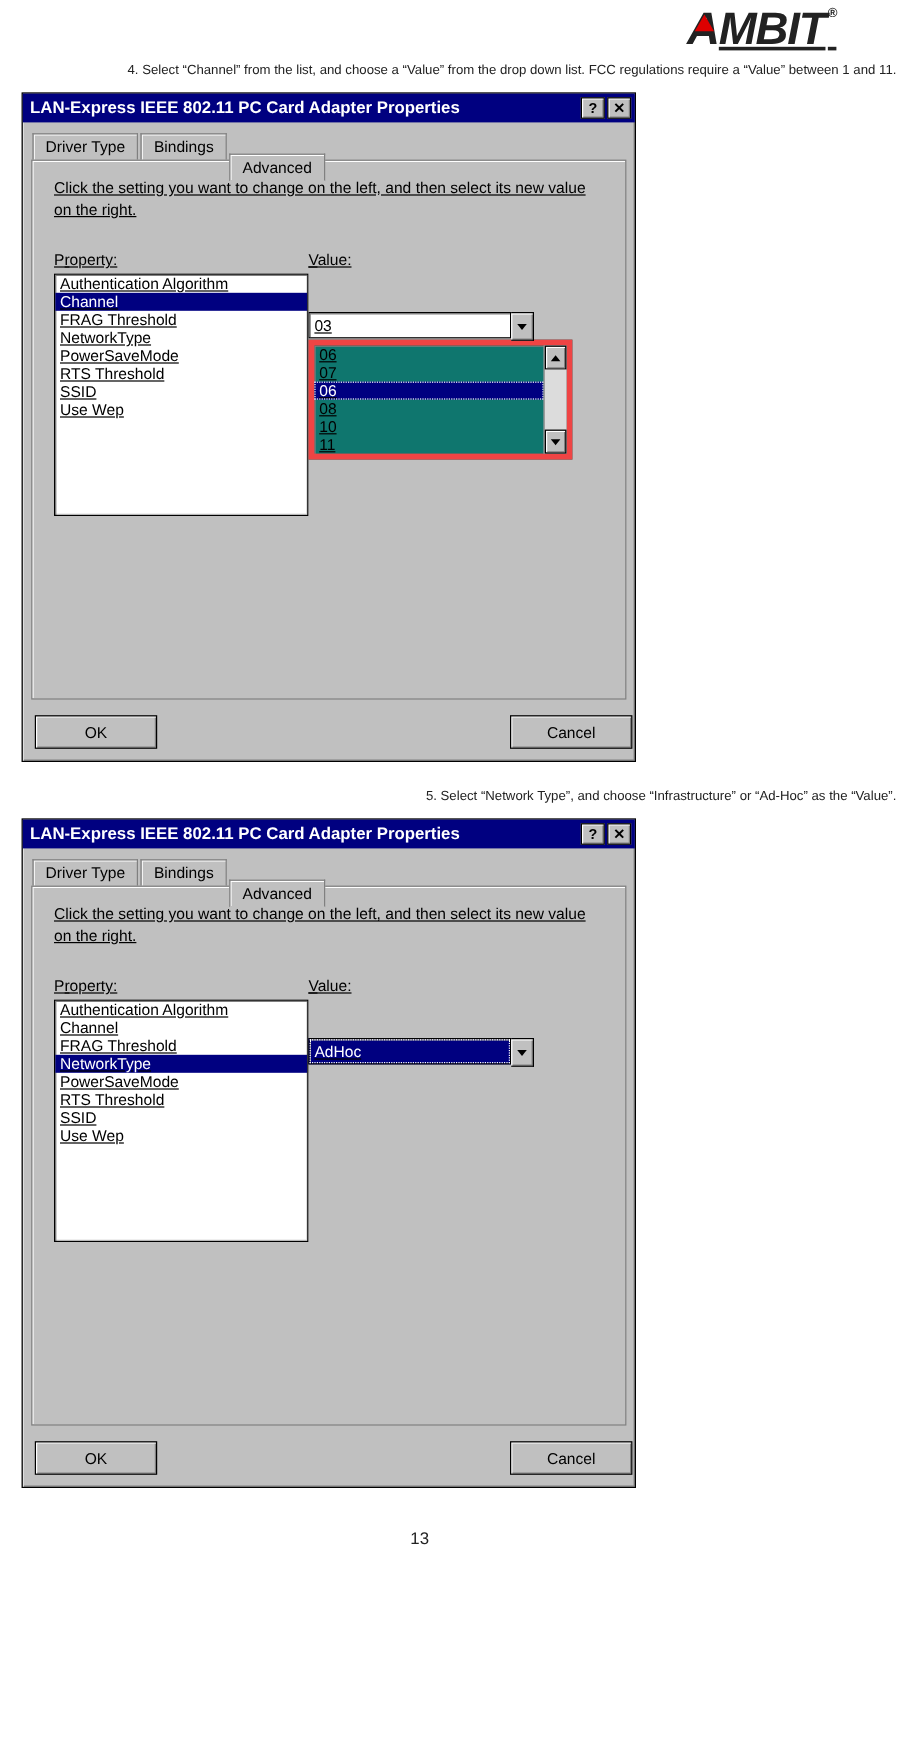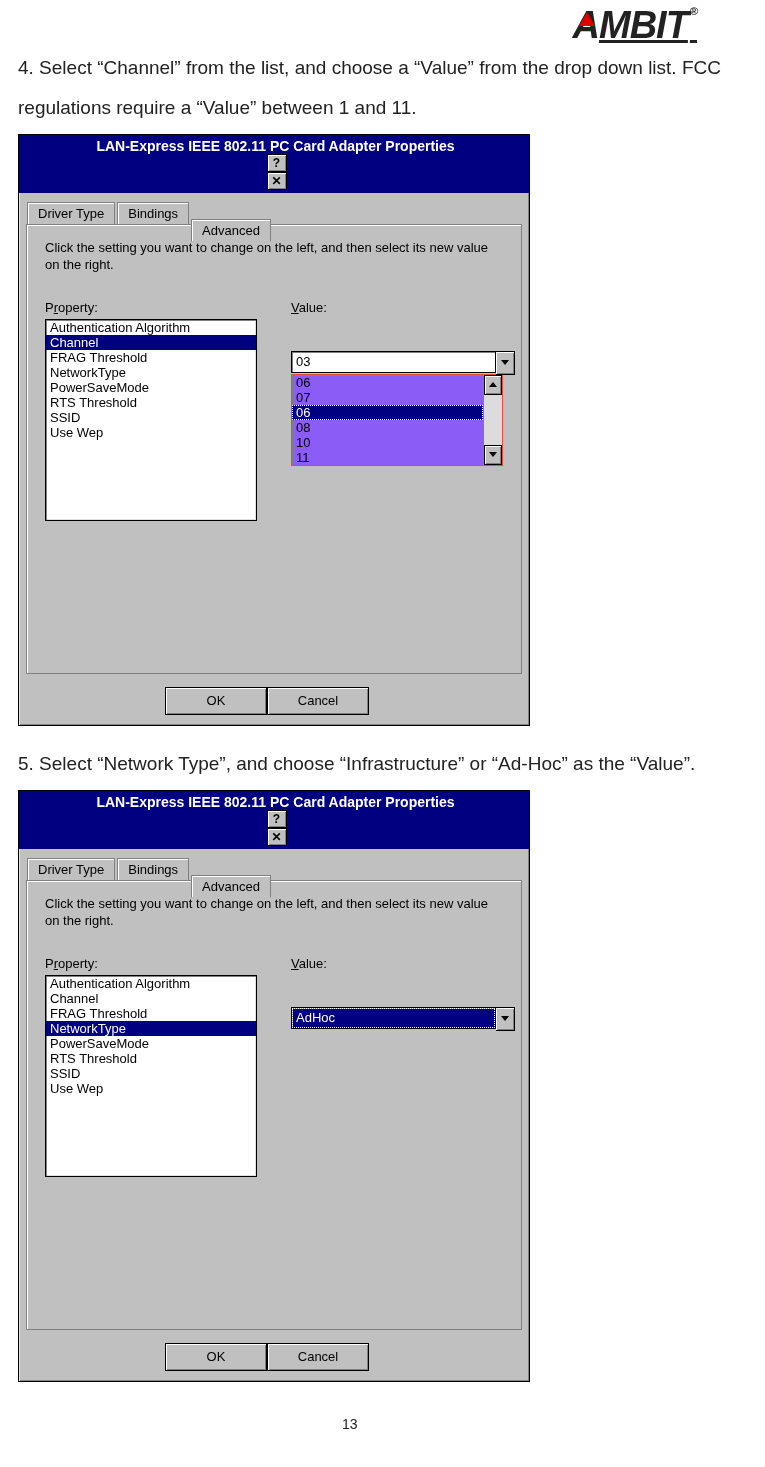--- a/index.html
+++ b/index.html
@@ -33,43 +33,43 @@
     text-decoration:underline;
   }
   .logo-a{position:relative;display:inline-block;}
   .logo-triangle{
     display:inline-block;width:0;height:0;
     border-left:8px solid transparent;border-right:8px solid transparent;
     border-bottom:14px solid #d00;position:absolute;left:6px;top:6px;
   }
   .logo-sup{font-size:11px;vertical-align:top;font-style:normal;margin-left:2px;}
   .instruction{
-    font-size:19px;
+    font-size:11px;
     line-height:2.1;
     margin:4px 0 6px 0;
+    text-align:right;
   }
   .win{
     width:510px;
     background:var(--win-face);
     border:1px solid #000;
     box-shadow:inset 1px 1px 0 #dfdfdf, inset -1px -1px 0 #808080;
     font-family:"MS Sans Serif",Tahoma,Arial,sans-serif;
     font-size:13px;
     color:var(--win-text);
     margin-bottom:18px;
   }
   .titlebar{
     background:var(--win-title);
     color:#fff;
     display:flex;
-    align-items:center;
+    align-items:flex-start;
     padding:3px 3px 3px 6px;
     font-weight:bold;
     font-size:14px;
-    flex-direction:column;
   }
   .titlebar-spacer{flex:1}
   .title-btn{
     width:18px;height:16px;
     background:var(--win-face);
     margin-left:2px;
     border:1px solid #000;
     box-shadow:inset 1px 1px 0 #fff, inset -1px -1px 0 #808080;
     display:flex;align-items:center;justify-content:center;
     font-family:Arial;
@@ -100,29 +100,29 @@
     top:18px;
   }
   .tab-body{
     margin:0 7px 7px 7px;
     border:1px solid #808080;
     box-shadow:inset 1px 1px 0 #fff;
     padding:14px 18px 14px 18px;
     background:var(--win-face);
     min-height:420px;
     position:relative;
+    text-decoration:underline;
   }
   .desc{
     font-size:13px;
     line-height:1.35;
     margin-bottom:26px;
   }
   .cols{
     display:flex;
-    gap:34px;
   }
   .col-label{
     font-size:13px;
     margin-bottom:4px;
   }
   .col-label .u{text-decoration:underline;}
   .listbox{
     width:210px;height:200px;
     background:#fff;
     border:1px solid #000;
@@ -132,21 +132,21 @@
   }
   .listbox .item{
     padding:0 4px;
     white-space:nowrap;
   }
   .listbox .item.sel{
     background:#000080;color:#fff;
   }
   .combo{
     display:flex;
-    width:224px;
+    width:188px;
     margin-top:36px;
   }
   .combo-input{
     flex:1;
     border:1px solid #000;
     box-shadow:inset 1px 1px 0 #808080;
     background:#fff;
     padding:1px 4px;
     font-size:13px;
     height:18px;
@@ -166,22 +166,22 @@
   .tri-down{
     width:0;height:0;border-left:4px solid transparent;border-right:4px solid transparent;border-top:5px solid #000;
   }
   .tri-up{
     width:0;height:0;border-left:4px solid transparent;border-right:4px solid transparent;border-bottom:5px solid #000;
   }
   .drop{
     margin-top:-1px;
     width:210px;
     display:flex;
-    border:1px solid #ef4444;
-    background:#8b5cf6;
+    border:5px solid #ef4444;
+    background:#0f766e;
     box-shadow:inset 1px 1px 0 #808080;
   }
   .drop-items{
     flex:1;
     font-size:13px;
   }
   .drop-items .item{padding:0 4px;}
   .drop-items .item.sel{
     background:#000080;color:#fff;
     outline:1px dotted #fff;outline-offset:-1px;
@@ -194,22 +194,22 @@
   }
   .scroll-btn{
     height:18px;
     background:var(--win-face);
     border:1px solid #000;
     box-shadow:inset 1px 1px 0 #fff, inset -1px -1px 0 #808080;
     display:flex;align-items:center;justify-content:center;
   }
   .scroll-track{flex:1;background:#dcdcdc;}
   .btnrow{
-    display:flex;justify-content:center;
-    padding:6px 24px 10px 10px;
+    display:flex;justify-content:space-between;
+    padding:6px 2px 10px 10px;
   }
   .wbtn{
     width:100px;height:26px;
     background:var(--win-face);
     border:1px solid #000;
     box-shadow:inset 1px 1px 0 #fff, inset -1px -1px 0 #808080;
     display:flex;align-items:center;justify-content:center;
     font-size:13px;
   }
   .footer{

